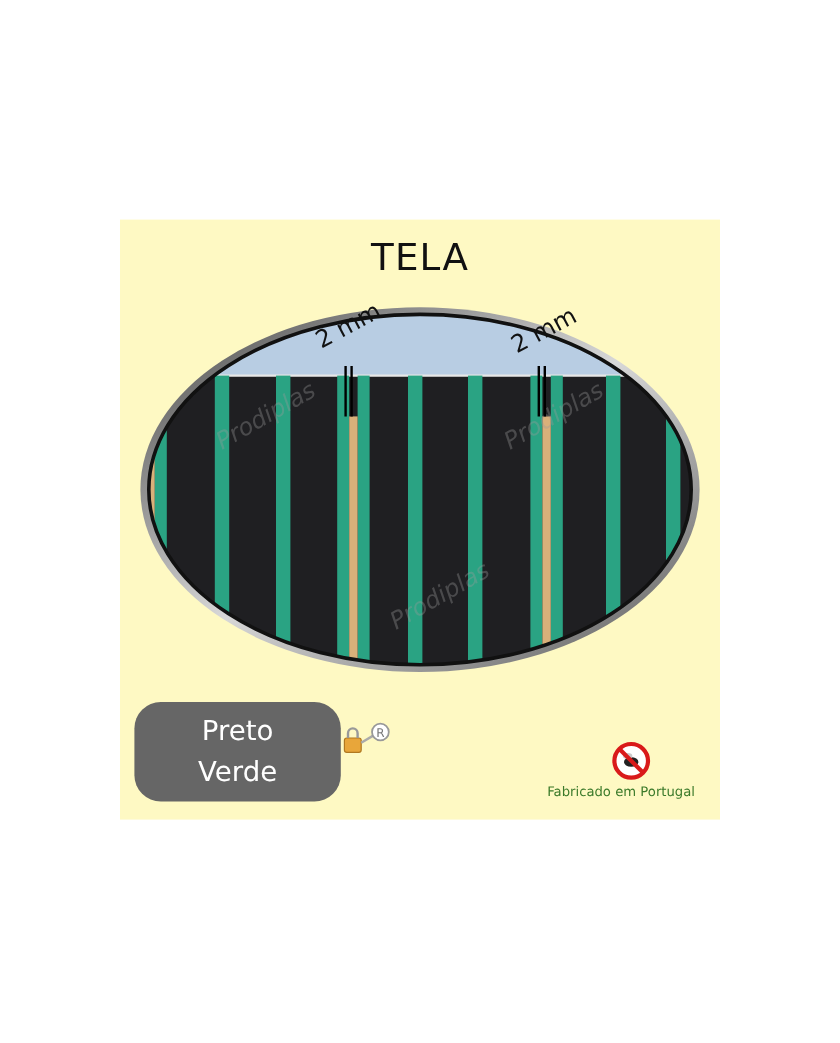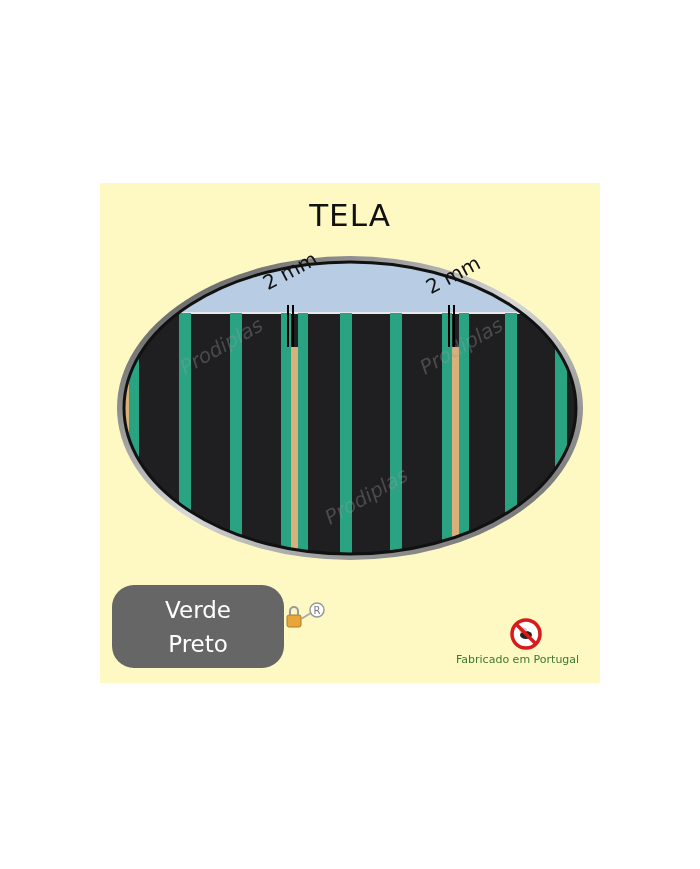--- a/index.html
+++ b/index.html
@@ -70,22 +70,22 @@
           <line x1="178" y1="50" x2="178" y2="92"></line>
         <line x1="334" y1="50" x2="334" y2="92"></line>
           <line x1="339" y1="50" x2="339" y2="92"></line>
       </g>
     </svg>
     <span class="dim-label" style="left:155px;top:16px;">2 mm</span>
     <span class="dim-label" style="left:318px;top:20px;">2 mm</span>
   </div>
 
   <div class="color-box">
+    <div>Preto</div>
     <div>Verde</div>
-    <div>Preto</div>
   </div>
 
   <svg class="lock" viewBox="0 0 42 32">
     <rect x="2" y="14" width="14" height="12" rx="2" fill="#e8a63a" stroke="#b07820"></rect>
     <path d="M5 14 v-4 a4 4 0 0 1 8 0 v4" fill="none" stroke="#999" stroke-width="2"></path>
     <line x1="16" y1="18" x2="26" y2="12" stroke="#aaa" stroke-width="2"></line>
     <circle cx="32" cy="9" r="7" fill="#fff" stroke="#999" stroke-width="1.5"></circle>
     <text x="32" y="13" font-size="10" text-anchor="middle" fill="#777">R</text>
   </svg>
 

